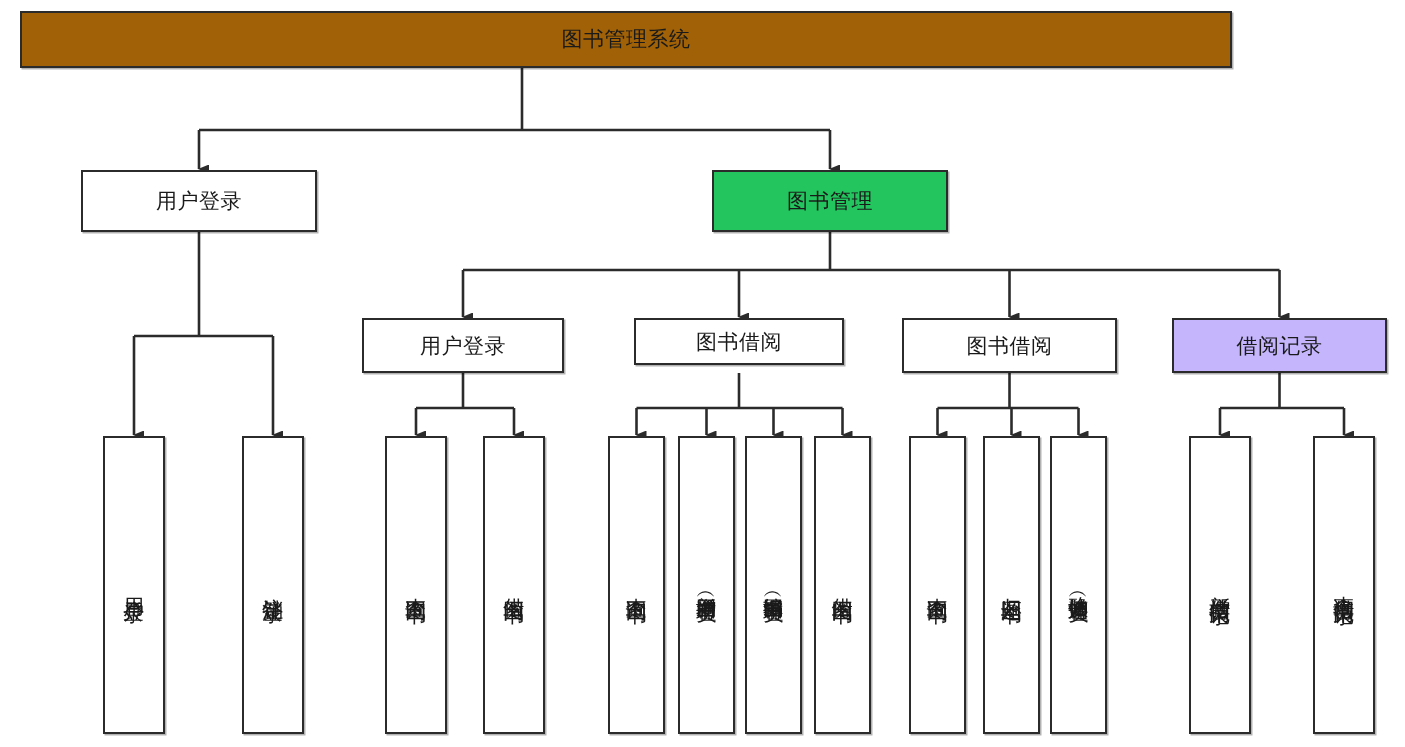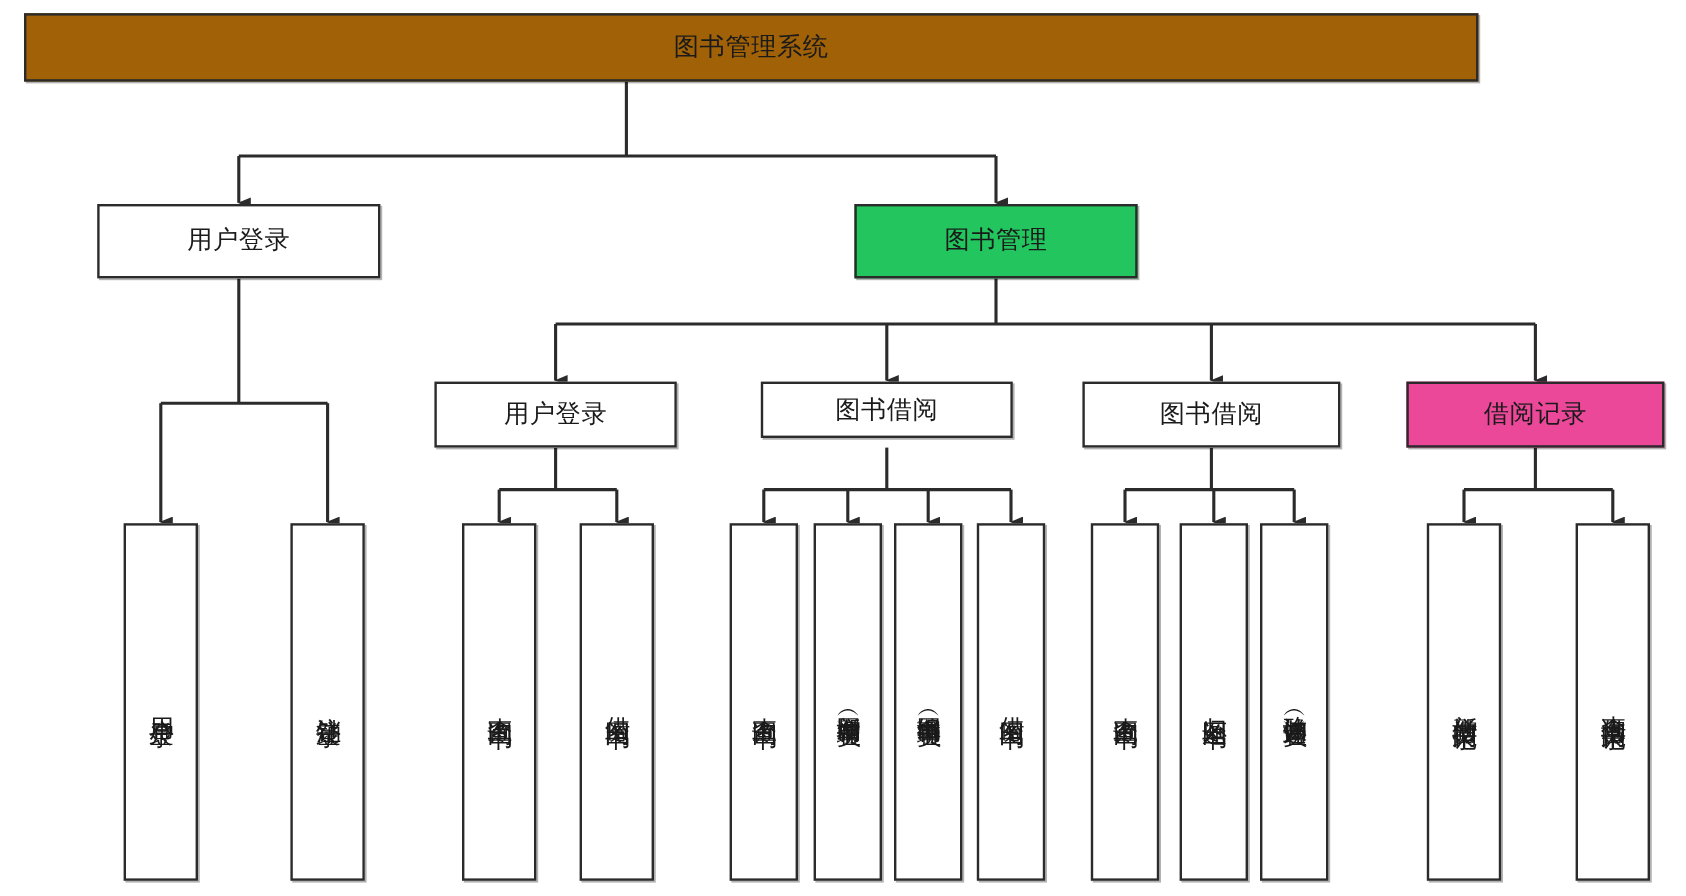--- a/index.html
+++ b/index.html
@@ -127,21 +127,21 @@
       </div>
       <div class="node horiz" style="left: 362px; top: 318px; width: 202px; height: 55px; border-color: rgb(43, 43, 43); background: rgb(255, 255, 255);">
         <span class="node-label" style="color: rgb(26, 26, 26);">用户登录</span>
       </div>
       <div class="node horiz" style="left: 634px; top: 318px; width: 210px; height: 47px; border-color: rgb(43, 43, 43); background: rgb(255, 255, 255); justify-content: center;">
         <span class="node-label" style="color: rgb(26, 26, 26);">图书借阅</span>
       </div>
       <div class="node horiz" style="left: 902px; top: 318px; width: 215px; height: 55px; border-color: rgb(43, 43, 43); background: rgb(255, 255, 255);">
         <span class="node-label" style="color: rgb(26, 26, 26);">图书借阅</span>
       </div>
-      <div class="node horiz" style="left: 1172px; top: 318px; width: 215px; height: 55px; border-color: rgb(43, 43, 43); background: #ec4899;">
+      <div class="node horiz" style="left: 1172px; top: 318px; width: 215px; height: 55px; border-color: rgb(43, 43, 43); background: #c4b5fd;">
         <span class="node-label" style="color: rgb(26, 26, 26);">借阅记录</span>
       </div>
       <div class="node vert" style="left: 103px; top: 436px; width: 62px; height: 298px; border-color: rgb(43, 43, 43); background: rgb(255, 255, 255);">
         <span class="node-label" style="color: rgb(26, 26, 26);">用户登录</span>
       </div>
       <div class="node vert" style="left: 242px; top: 436px; width: 62px; height: 298px; border-color: rgb(43, 43, 43); background: rgb(255, 255, 255);">
         <span class="node-label" style="color: rgb(26, 26, 26);">注销登录</span>
       </div>
       <div class="node vert" style="left: 385px; top: 436px; width: 62px; height: 298px; border-color: rgb(43, 43, 43); background: rgb(255, 255, 255);">
         <span class="node-label" style="color: rgb(26, 26, 26);">查询图书</span>

